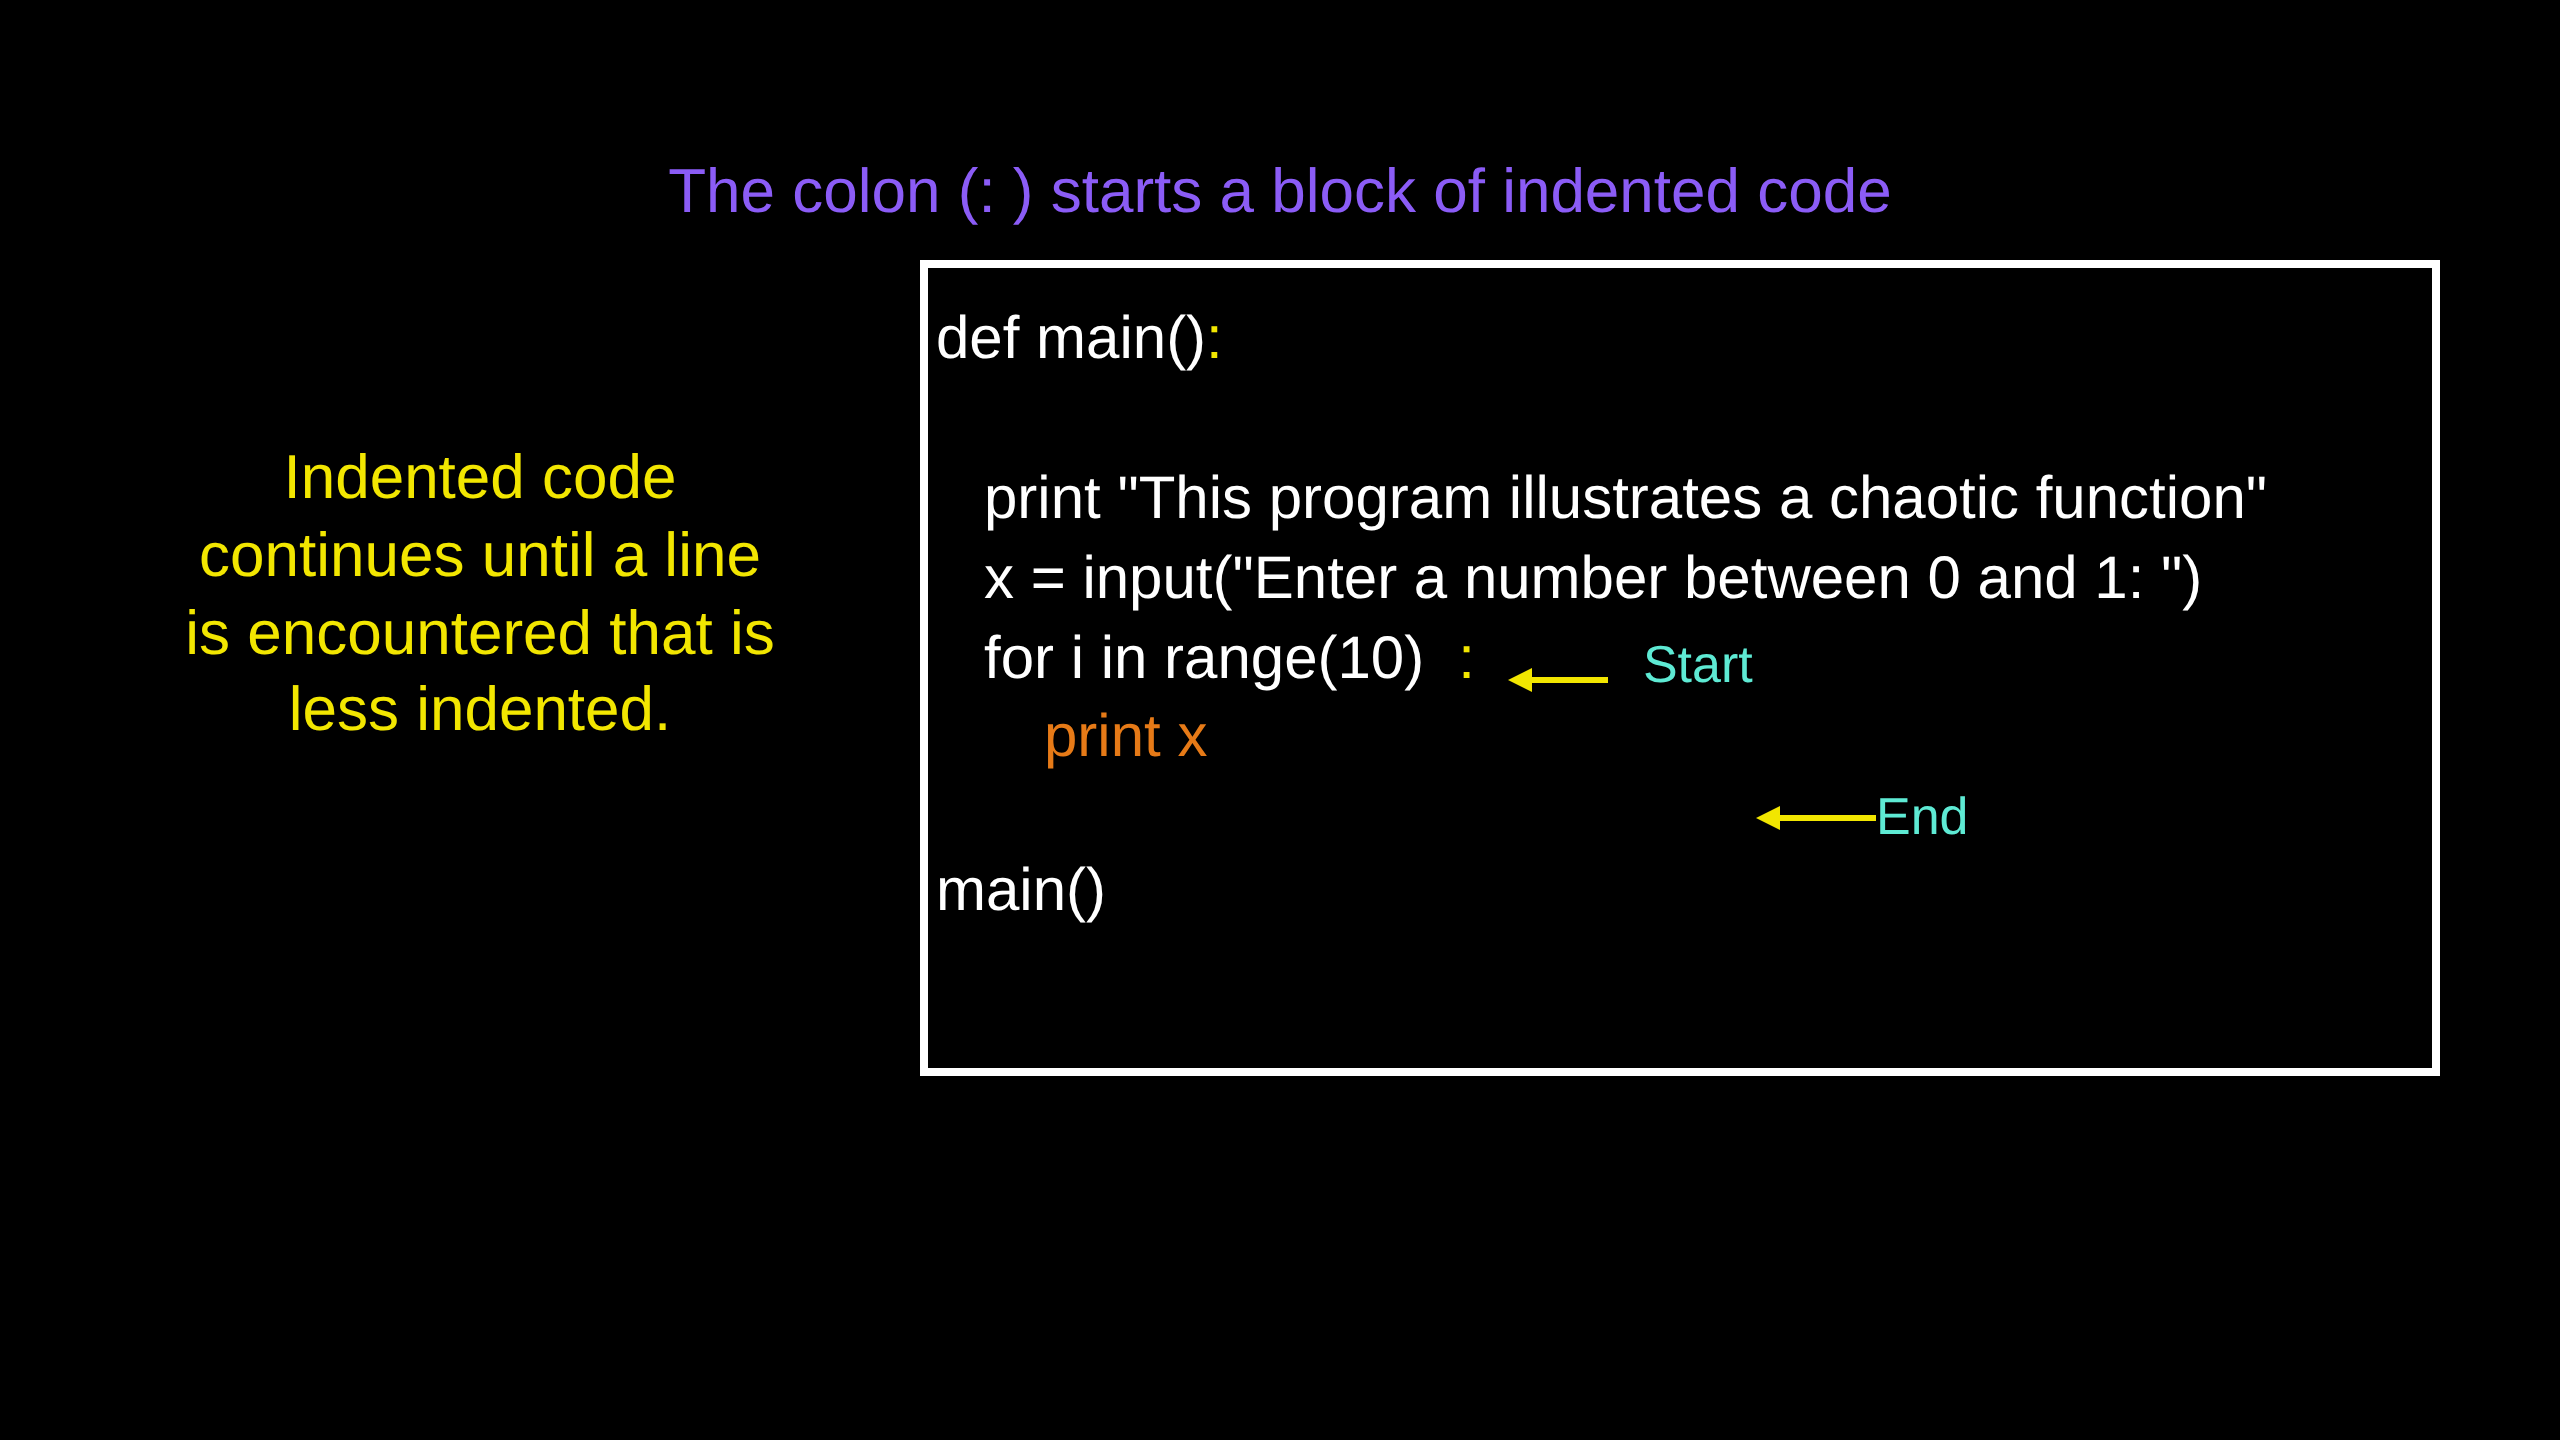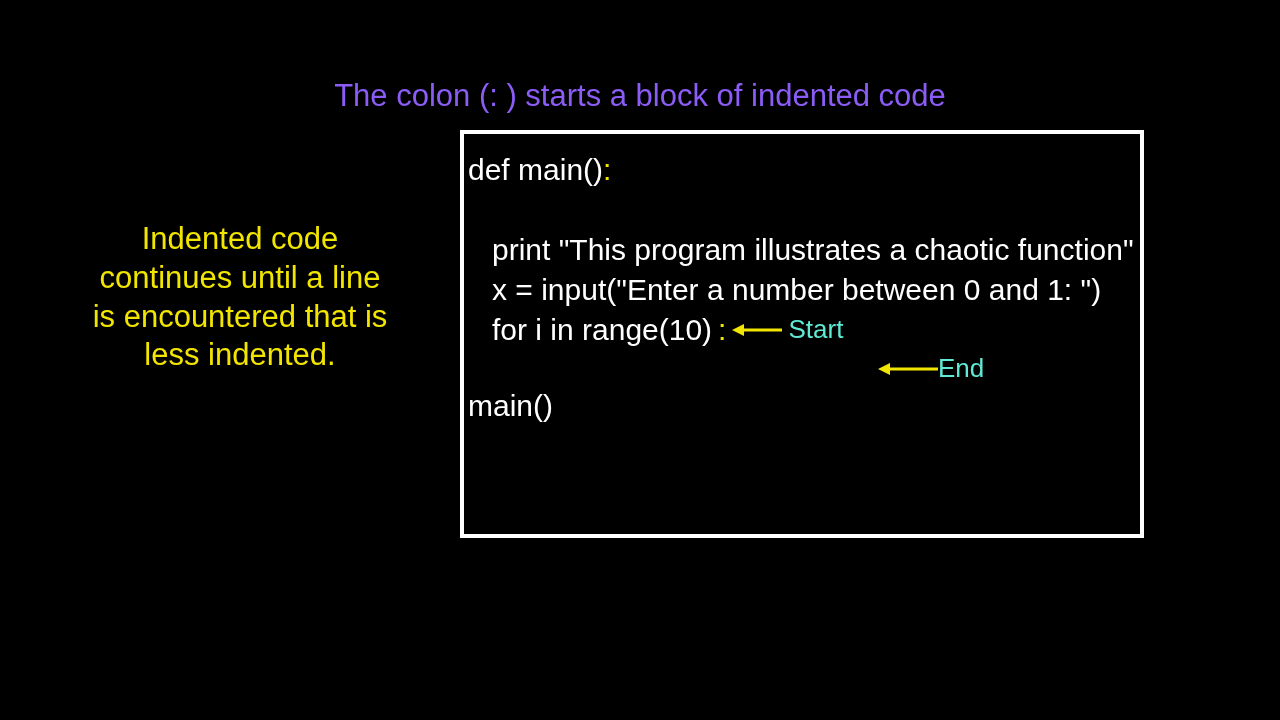--- a/index.html
+++ b/index.html
@@ -32,38 +32,38 @@
     width: 300px;
     color: #f2e600;
     font-size: 31px;
     text-align: center;
     line-height: 1.25;
   }
   .code-box {
     position: absolute;
     top: 130px;
     left: 460px;
-    width: 684px;
+    width: 760px;
     height: 408px;
     border: 4px solid #fff;
     box-sizing: border-box;
     padding: 16px 4px 12px 4px;
     font-size: 30px;
     line-height: 1.33;
     color: #fff;
   }
   .code-line { white-space: pre; }
   .i1 { padding-left: 24px; }
   .i2 { padding-left: 54px; }
   .colon { color: #f2e600; }
   .loopbody { color: #e67a17; }
   .annot-row {
     display: flex;
-    align-items: center;
-    gap: 6px;
+    align-items: flex-end;
+    gap: 17px;
   }
   .arrow {
     display: inline-flex;
     align-items: center;
     color: #f2e600;
   }
   .arrow svg { display: block; }
   .annot-label {
     color: #5eead4;
     font-size: 26px;
@@ -99,20 +99,21 @@
       <span class="arrow">
         <svg width="50" height="18" viewBox="0 0 50 18">
           <line x1="50" y1="9" x2="8" y2="9" stroke="#f2e600" stroke-width="3"></line>
           <polygon points="0,9 12,3 12,15" fill="#f2e600"></polygon>
         </svg>
       </span>
       <span class="annot-label">Start</span>
     </div>
 
 
+    <div class="code-line i2 loopbody">print x</div>
 
     <div class="end-row">
       <span class="arrow">
         <svg width="60" height="18" viewBox="0 0 60 18">
           <line x1="60" y1="9" x2="8" y2="9" stroke="#f2e600" stroke-width="3"></line>
           <polygon points="0,9 12,3 12,15" fill="#f2e600"></polygon>
         </svg>
       </span>
       <span class="annot-label">End</span>
     </div>

